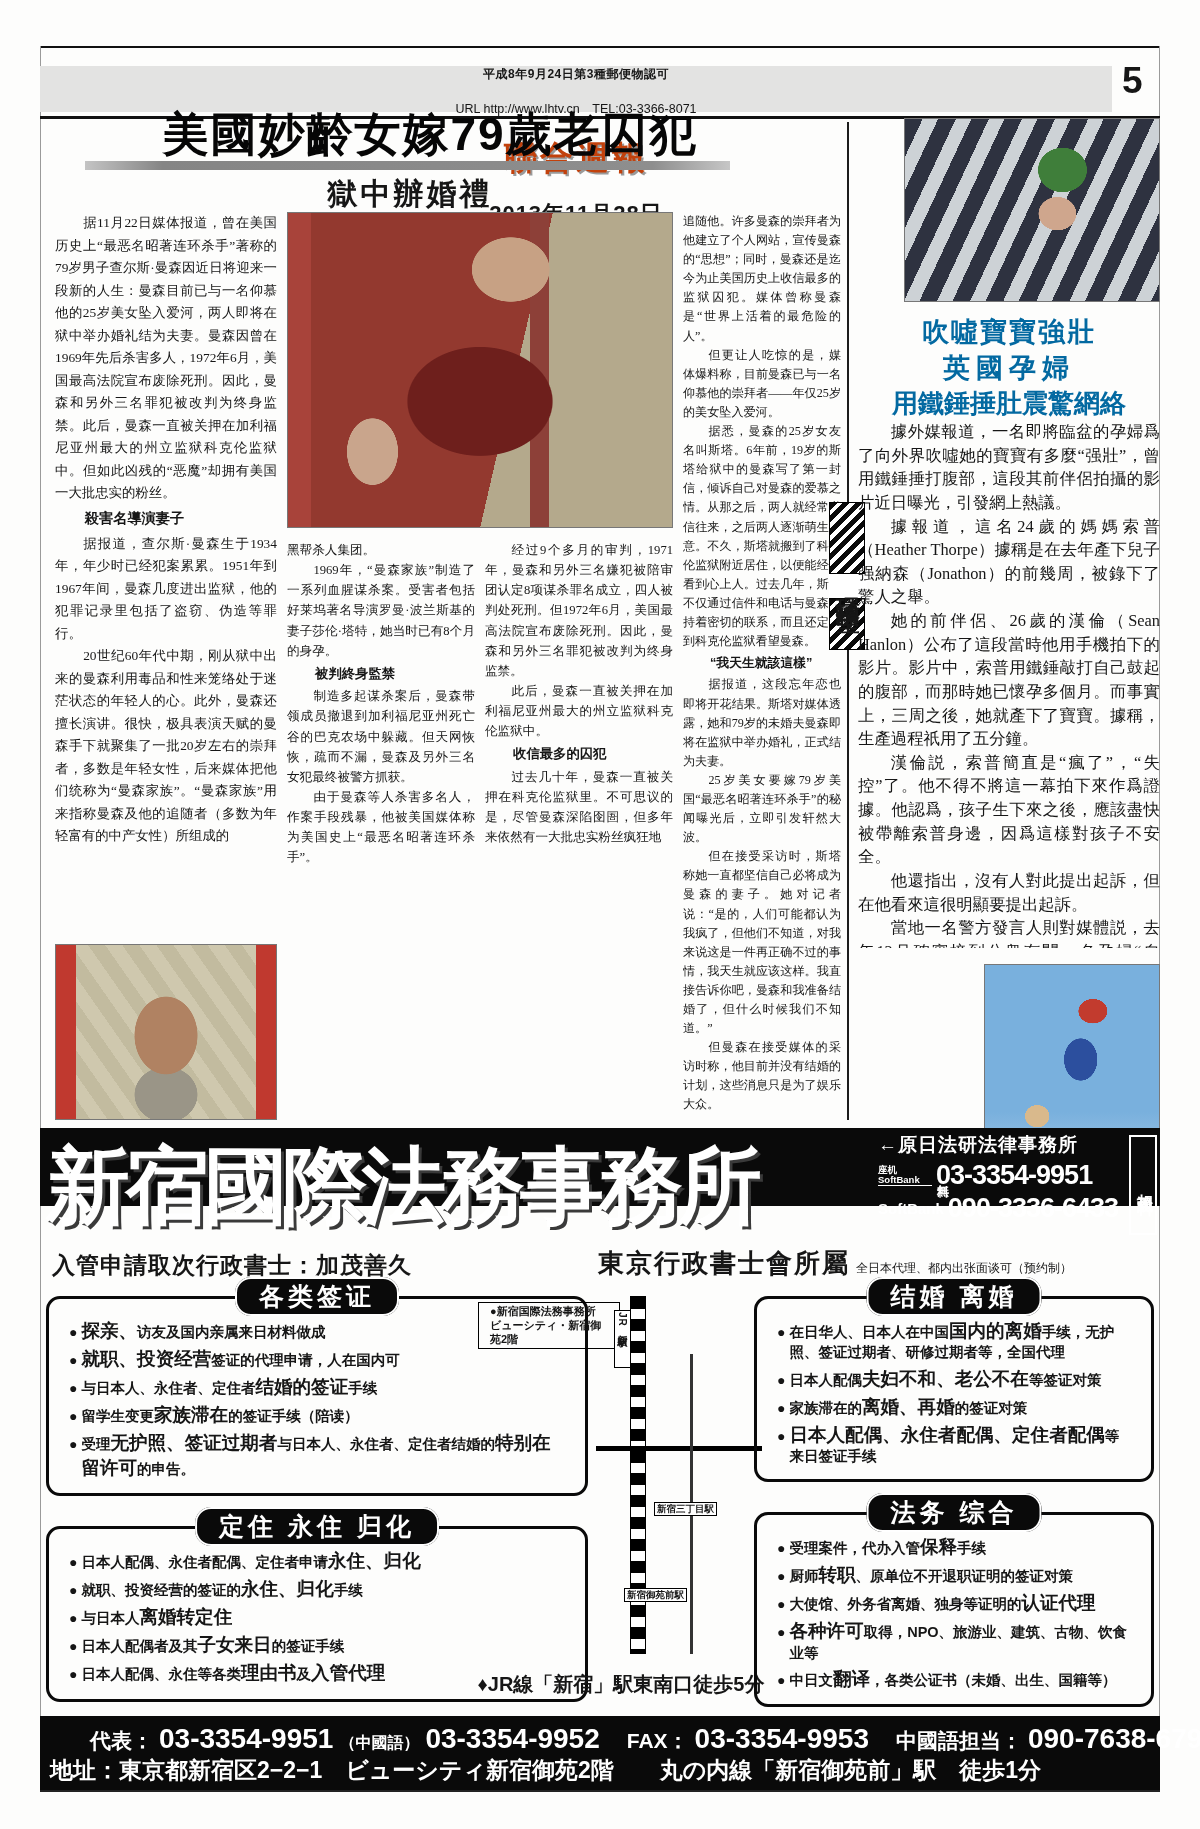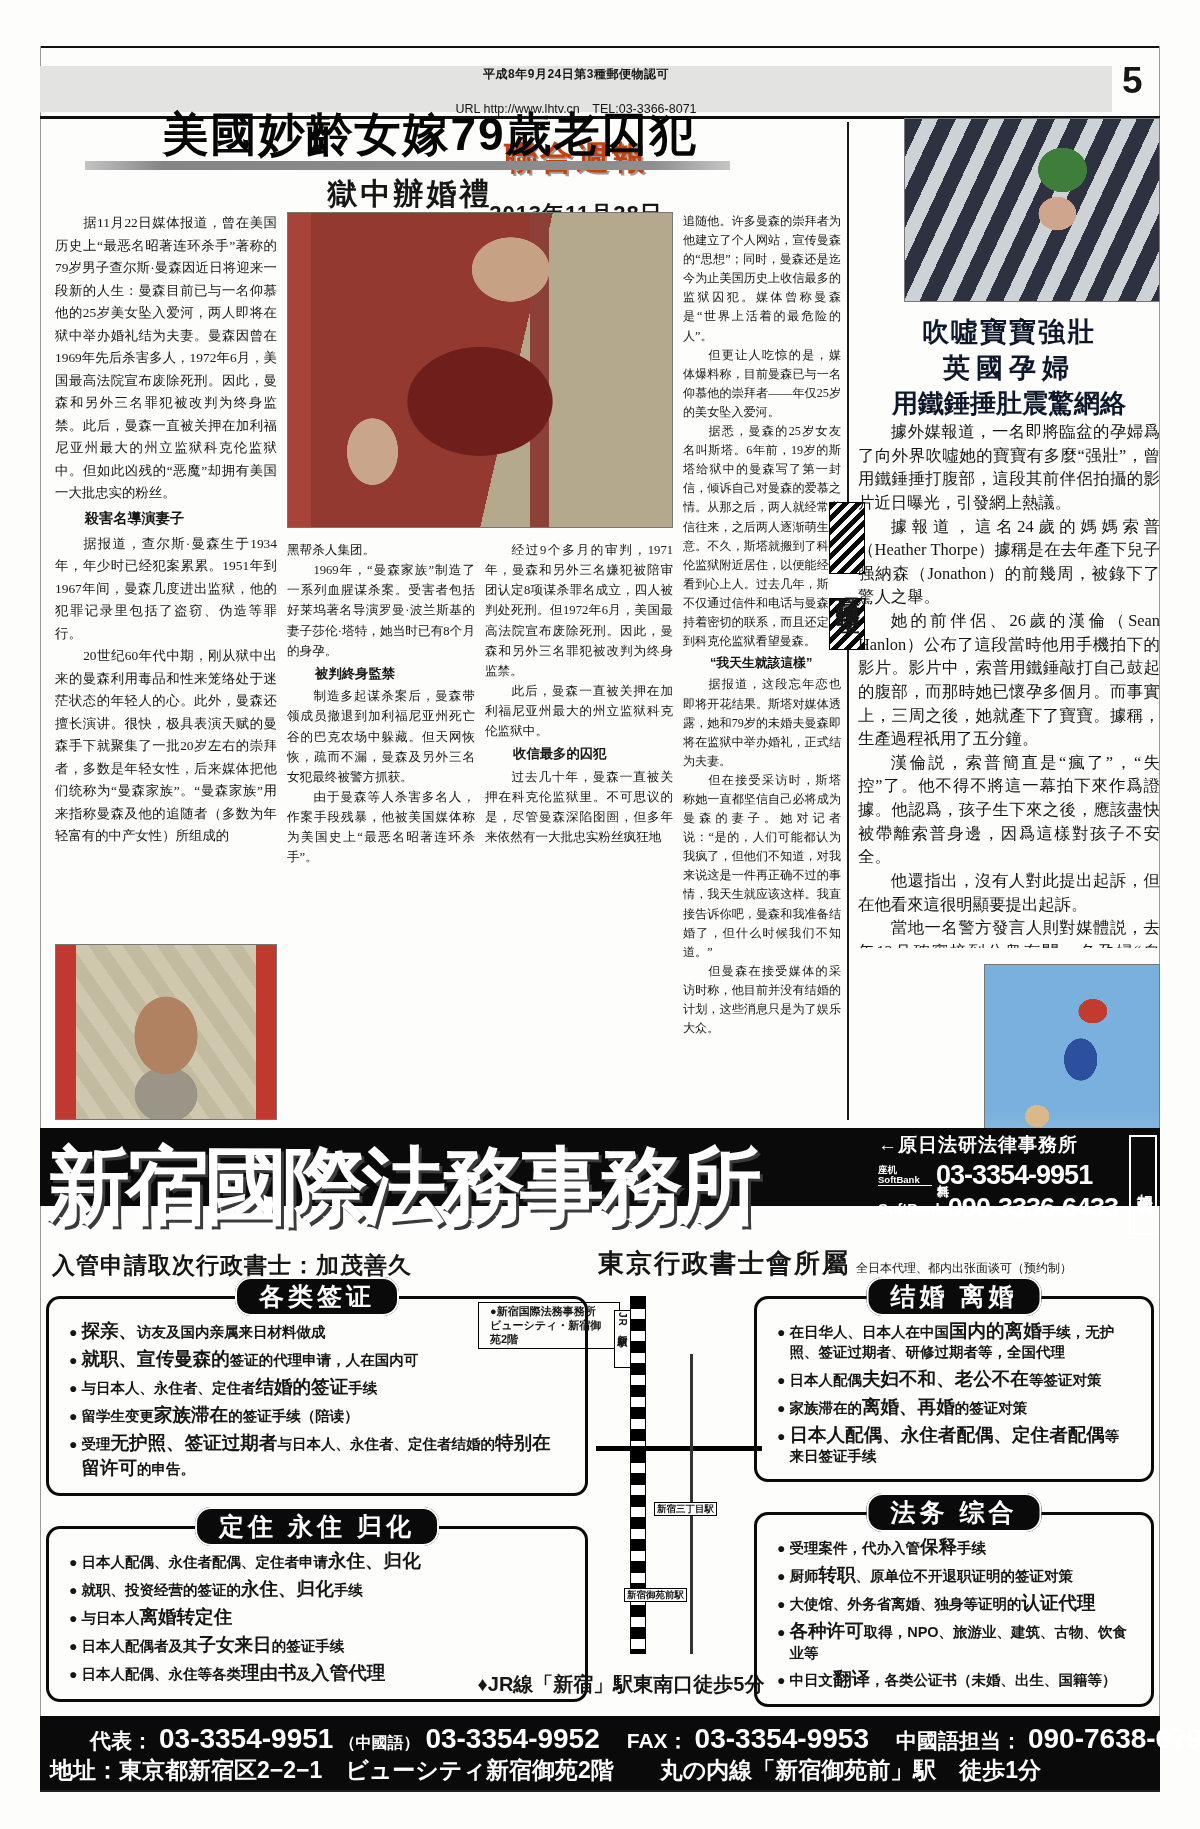--- a/index.html
+++ b/index.html
@@ -67,21 +67,21 @@
   .globe-text{writing-mode:vertical-rl;font-size:24px;font-weight:900;letter-spacing:4px;
               font-family:"Liberation Sans",sans-serif;margin:4px auto;}
   
   .sidebar{left:858px;top:118px;width:302px;height:1005px;}
   .photo-baby{position:absolute;left:46px;top:0;width:256px;height:184px;
     background:
       radial-gradient(44px 40px at 62% 28%,#3f7e3a 0 55%,rgba(0,0,0,0) 56%),
       radial-gradient(34px 30px at 60% 52%,#cfa68d 0 55%,rgba(0,0,0,0) 56%),
       repeating-linear-gradient(115deg,#2e3240 0 16px,#cdd2d6 16px 30px);}
   .side-title{position:absolute;left:0;top:196px;width:302px;text-align:center;
-              font-family:"Liberation Sans",sans-serif;font-weight:900;color:#0f172a;}
+              font-family:"Liberation Sans",sans-serif;font-weight:900;color:#0369a1;}
   .st1{font-size:27px;letter-spacing:2px;}
   .st2{font-size:27px;letter-spacing:6px;}
   .st3{font-size:26px;letter-spacing:0px;}
   .side-body{position:absolute;left:0;top:302px;width:302px;height:528px;overflow:hidden;
              font-size:16.4px;line-height:1.44;text-align:justify;}
   .side-para{margin:0;text-indent:2em;}
   .photo-superman{position:absolute;right:0;top:846px;width:176px;height:212px;
     background:
       radial-gradient(46px 24px at 50% 96%,#e8ecef 0 60%,rgba(0,0,0,0) 61%),
       radial-gradient(26px 22px at 62% 22%,#c23b2e 0 55%,rgba(0,0,0,0) 56%),
@@ -185,20 +185,21 @@
       <p class="para">此后，曼森一直被关押在加利福尼亚州最大的州立监狱科克伦监狱中。</p>
       <div class="subhead">收信最多的囚犯</div>
       <p class="para">过去几十年，曼森一直被关押在科克伦监狱里。不可思议的是，尽管曼森深陷囹圄，但多年来依然有一大批忠实粉丝疯狂地</p>
     </div>
   <div class="col col4">
       <p class="para noindent">追随他。许多曼森的崇拜者为他建立了个人网站，宣传曼森的“思想”；同时，曼森还是迄今为止美国历史上收信最多的监狱囚犯。媒体曾称曼森是“世界上活着的最危险的人”。</p>
       <p class="para">但更让人吃惊的是，媒体爆料称，目前曼森已与一名仰慕他的崇拜者——年仅25岁的美女坠入爱河。</p>
       <p class="para">据悉，曼森的25岁女友名叫斯塔。6年前，19岁的斯塔给狱中的曼森写了第一封信，倾诉自己对曼森的爱慕之情。从那之后，两人就经常书信往来，之后两人逐渐萌生爱意。不久，斯塔就搬到了科克伦监狱附近居住，以便能经常看到心上人。过去几年，斯塔不仅通过信件和电话与曼森保持着密切的联系，而且还定期到科克伦监狱看望曼森。</p>
       <div class="subhead">“我天生就該這樣”</div>
       <p class="para">据报道，这段忘年恋也即将开花结果。斯塔对媒体透露，她和79岁的未婚夫曼森即将在监狱中举办婚礼，正式结为夫妻。</p>
+      <p class="para">25岁美女要嫁79岁美国“最恶名昭著连环杀手”的秘闻曝光后，立即引发轩然大波。</p>
       <p class="para">但在接受采访时，斯塔称她一直都坚信自己必将成为曼森的妻子。她对记者说：“是的，人们可能都认为我疯了，但他们不知道，对我来说这是一件再正确不过的事情，我天生就应该这样。我直接告诉你吧，曼森和我准备结婚了，但什么时候我们不知道。”</p>
       <p class="para">但曼森在接受媒体的采访时称，他目前并没有结婚的计划，这些消息只是为了娱乐大众。</p>
     </div>
 </div>
 
 <div class="abs divider"></div>
 <div class="abs globe">
   <div class="stripes g-top"></div>
   <div class="globe-text">環球瞭望</div>
   <div class="stripes g-bot"></div>
@@ -254,21 +255,21 @@
   <div class="ad-boxes-l">
     <div class="ad-box">
       <div class="ad-pill">各类签证</div>
       <div>
           <div class="ad-item">
             <span class="bullet">●</span>
             <span class="ad-item-text"><span class="seg-b">探亲、</span><span class="seg-n">访友及国内亲属来日材料做成</span></span>
           </div>
           <div class="ad-item">
             <span class="bullet">●</span>
-            <span class="ad-item-text"><span class="seg-b">就职、宣传曼森的</span><span class="seg-n">签证的代理申请，人在国内可</span></span>
+            <span class="ad-item-text"><span class="seg-b">就职、投资经营</span><span class="seg-n">签证的代理申请，人在国内可</span></span>
           </div>
           <div class="ad-item">
             <span class="bullet">●</span>
             <span class="ad-item-text"><span class="seg-n">与日本人、永住者、定住者</span><span class="seg-b">结婚的签证</span><span class="seg-n">手续</span></span>
           </div>
           <div class="ad-item">
             <span class="bullet">●</span>
             <span class="ad-item-text"><span class="seg-n">留学生变更</span><span class="seg-b">家族滞在</span><span class="seg-n">的签证手续（陪读）</span></span>
           </div>
           <div class="ad-item">

